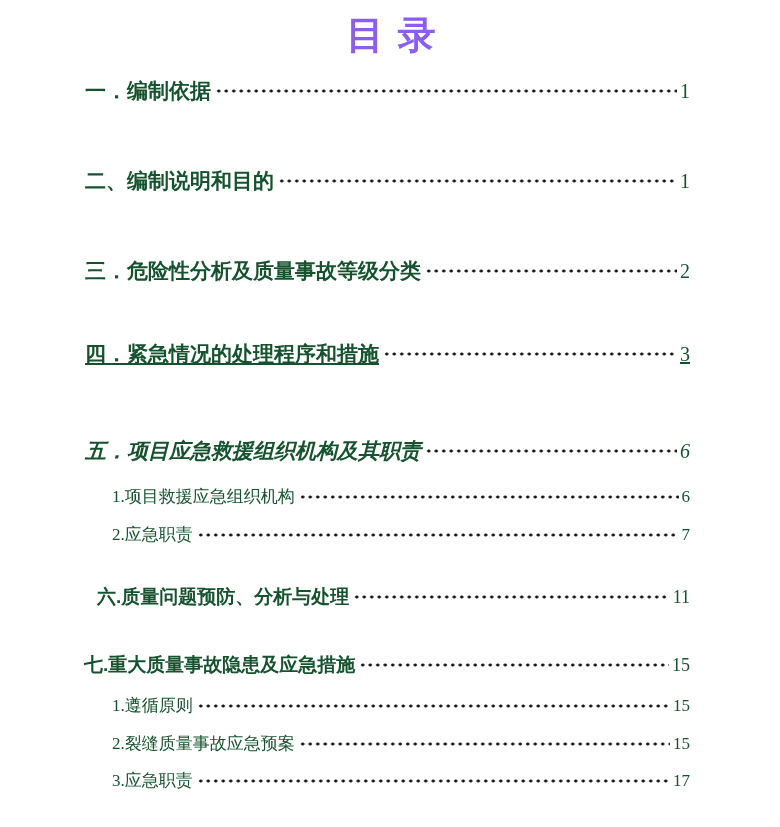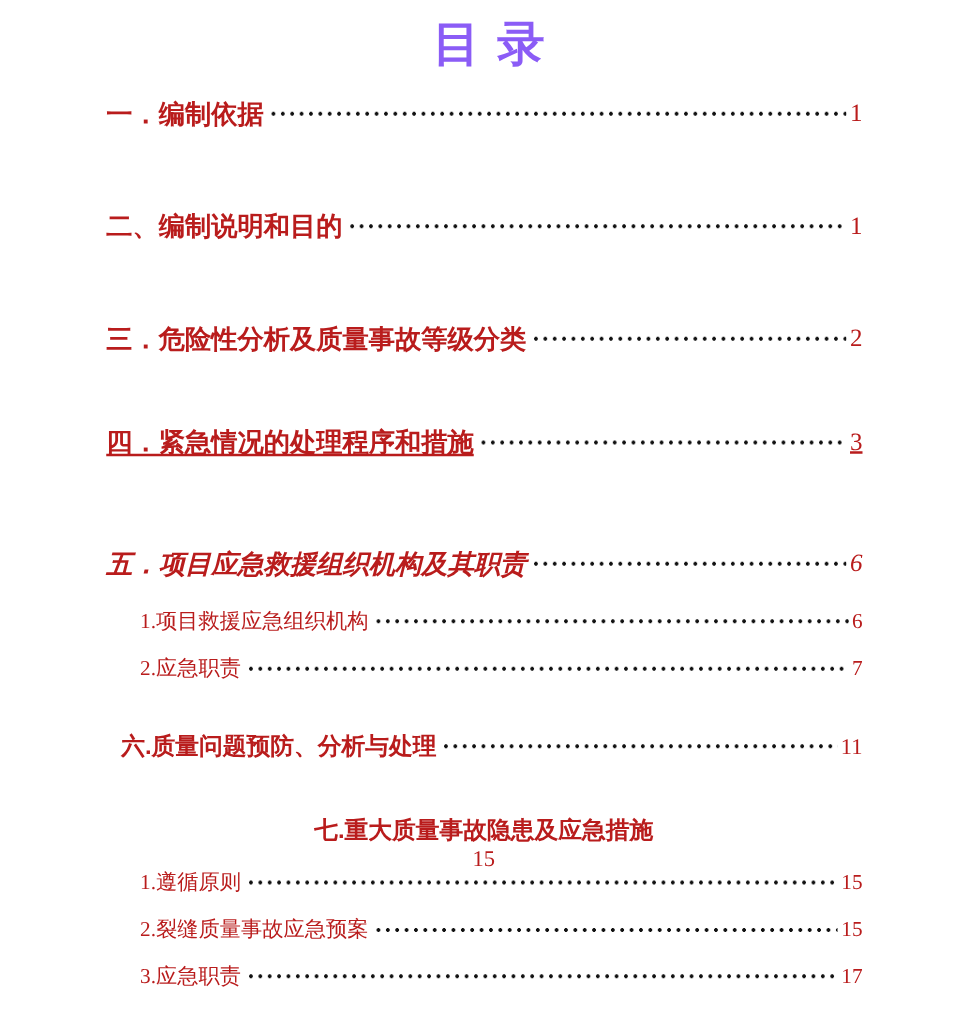--- a/index.html
+++ b/index.html
@@ -22,21 +22,21 @@
     font-size: 38px;
     font-weight: bold;
     letter-spacing: 2px;
     font-family: "Liberation Serif", serif;
     color: #8b5cf6;
   }
   .toc-row {
     position: absolute;
     display: flex;
     align-items: center;
-    color: #b91c1c;
+    color: #14532d;
   }
   .toc-row .label {
     white-space: nowrap;
     flex: 0 0 auto;
   }
   .toc-row .leader {
     flex: 1 1 auto;
     align-self: center;
     height: 100%;
     margin: 0 3px 0 4px;
@@ -83,21 +83,21 @@
   .l2 .pagenum { font-size: 17px; }
 
   .r1  { top: 76px;  }
   .r2  { top: 166px; }
   .r3  { top: 256px; text-align: center; }
   .r4  { top: 339px; text-decoration: underline; }
   .r5  { top: 436px; font-style: italic; }
   .r6  { top: 484px; }
   .r7  { top: 522px; align-items: center; }
   .r8  { top: 583px; margin-left: 13px; }
-  .r9  { top: 651px; flex-direction: column; }
+  .r9  { top: 651px; }
   .r10 { top: 693px; align-items: center; }
   .r11 { top: 731px; }
   .r12 { top: 768px; }
 </style>
 </head>
 <body>
 
 <div class="page">
 
   <div class="doc-title">目  录</div>

